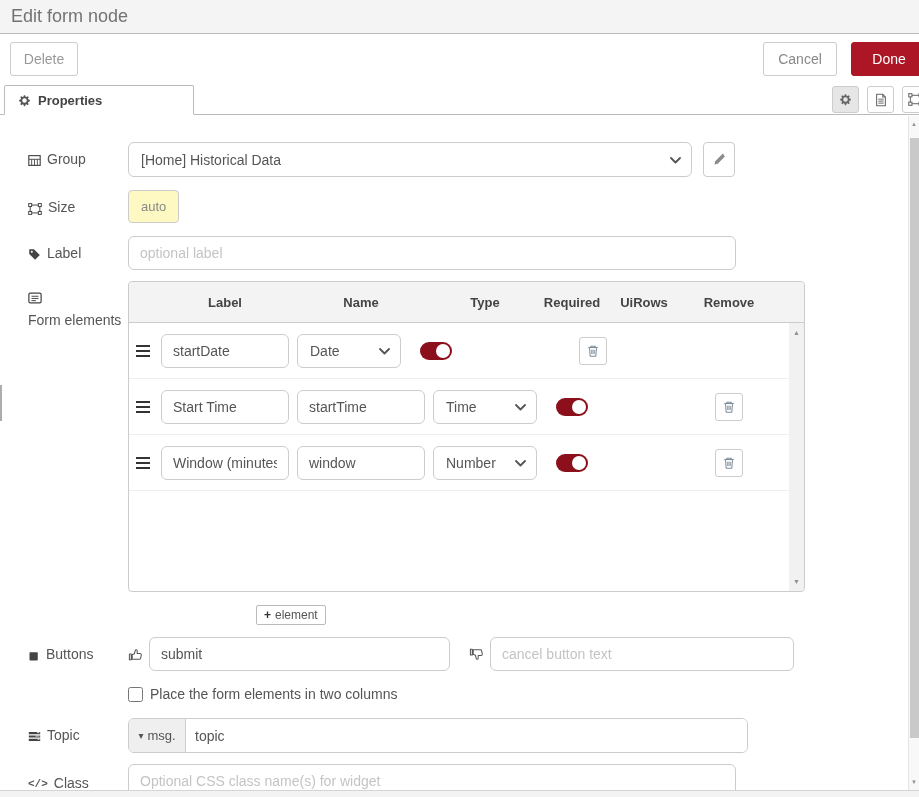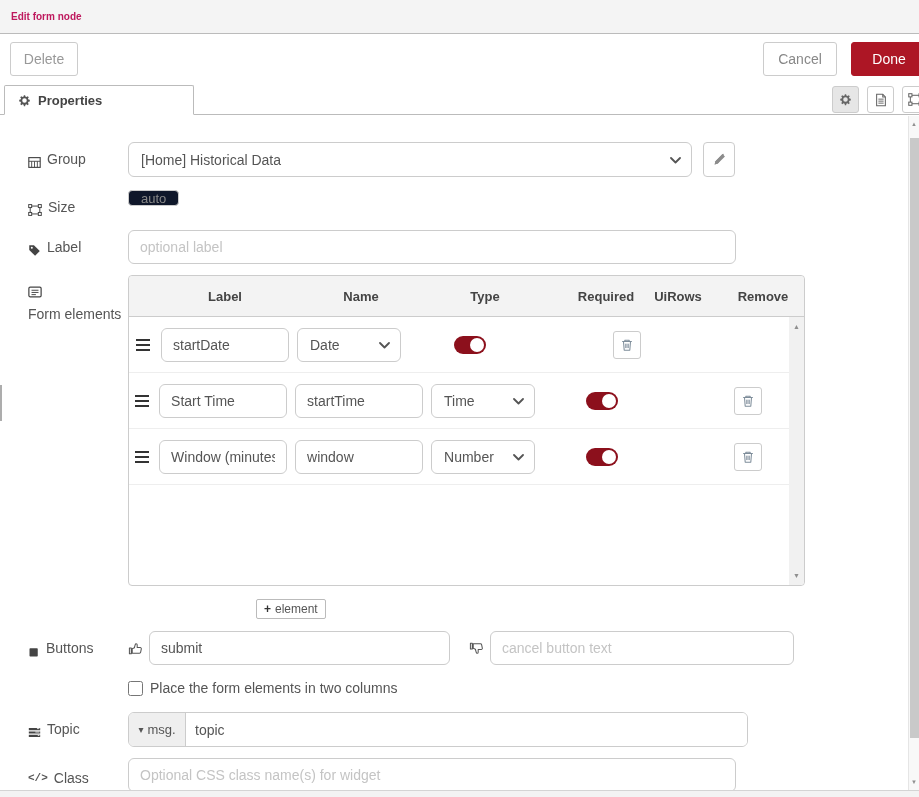--- a/index.html
+++ b/index.html
@@ -3,21 +3,21 @@
 <meta charset="utf-8">
 <style>
   * { margin:0; padding:0; box-sizing:border-box; }
   html,body { background:#fff; }
   body { font-family:"Liberation Sans", sans-serif; color:#555; font-size:14px; }
   .stage { position:relative; width:919px; height:797px; background:#fff; overflow:hidden; }
 
   
   .dlg-header { height:34px; background:#f4f4f4; border-bottom:1px solid #bbb;
     display:flex; align-items:center; padding:0 11px; }
-  .dlg-title { font-weight:bold; font-size:10px; color:#be185d; }
+  .dlg-title { font-weight:normal; font-size:18px; color:#737373; }
 
   
   .btn-bar { position:relative; height:51px; background:#fff; }
   .btn { display:inline-flex; align-items:center; justify-content:center;
     height:34px; padding:0 14px; border:1px solid #ccc; border-radius:3px;
     background:#fff; color:#999; font-size:14px; cursor:pointer; }
   .btn-delete { position:absolute; left:10px; top:8px; width:68px; }
   .btn-cancel { position:absolute; right:82px; top:8px; width:74px; color:#888; }
   .btn-done { position:absolute; right:-8px; top:8px; width:76px;
     background:var(--accent,#AD1625); border-color:var(--accent,#AD1625); color:#fff; }
@@ -32,51 +32,51 @@
   .icon-btn { width:27px; height:27px; border:1px solid #ccc; border-radius:3px; background:#fff;
     display:flex; align-items:center; justify-content:center; color:#666; cursor:pointer; }
   .icon-btn.active { background:#e6e6e6; }
 
   svg.ic { display:block; }
 
   
   .content { padding-top:27px; }
   .row { display:flex; align-items:flex-start; margin-left:28px; }
   .row-label { width:100px; flex:0 0 100px; padding-top:8px; color:#555; font-size:14px;
-    display:flex; align-items:flex-end; gap:6px; line-height:19px; flex-wrap:wrap; }
+    display:flex; align-items:center; gap:6px; line-height:19px; flex-wrap:wrap; }
   .row-label .lbl-icon { margin-top:2px; color:#444; }
 
   .fake-select { position:relative; height:35px; border:1px solid #ccc; border-radius:6px;
     background:#fff; display:flex; align-items:center; padding:0 28px 0 12px; color:#555;
     cursor:pointer; }
   .fake-select .chev { position:absolute; right:10px; top:50%; margin-top:-3px; }
 
   .group-select { width:564px; }
   .sq-btn { width:32px; height:35px; margin-left:11px; border:1px solid #ccc; border-radius:4px;
     background:#fff; display:flex; align-items:center; justify-content:center; color:#8c8c8c; cursor:pointer; }
 
-  .auto-btn { height:16px; padding:0 12px; border:1px solid #ccc; border-radius:4px;
-    background:#0f172a; color:#888; font-size:13px; cursor:pointer; }
+  .auto-btn { height:33px; padding:0 12px; border:1px solid #ccc; border-radius:4px;
+    background:#fef9c3; color:#888; font-size:13px; cursor:pointer; }
 
   input.txt { height:34px; border:1px solid #ccc; border-radius:6px; padding:12px 11px;
     font-family:"Liberation Sans", sans-serif; font-size:14px; color:#555; background:#fff; outline:none; }
   input.txt::placeholder { color:#c4c4c4; opacity:1; }
   .label-input { width:608px; }
 
   .mb13 { margin-bottom:13px; } .mb11 { margin-bottom:11px; }
   .mb14 { margin-bottom:16px; } .mb15 { margin-bottom:15px; }
 
   
   .fe-table { width:677px; border:1px solid #ccc; border-radius:4px; background:#fff; }
   .fe-head { height:41px; background:#f3f3f3; border-bottom:1px solid #ccc; border-radius:4px 4px 0 0;
     display:flex; align-items:center; font-weight:bold; font-size:13px; color:#444; }
   .fe-head span { text-align:center; }
   .col-h { flex:0 0 auto; }
   .c-drag{width:28px;} .c-label{width:136px;} .c-name{width:136px;} .c-type{width:112px;}
-  .c-req{width:62px;margin-left:34px;} .c-uirows{width:82px;} .c-remove{width:88px;}
+  .c-req{width:62px;} .c-uirows{width:82px;} .c-remove{width:88px;}
   .fe-body { position:relative; height:268px; border-radius:0 0 4px 4px; overflow:hidden; }
   .fe-rows { margin-right:15px; }
   .fe-row { display:flex; align-items:center; height:56px; border-bottom:1px solid #eee; }
   .cell { display:flex; align-items:center; justify-content:center; }
   .drag-handle { width:14px; height:12px; margin:0 auto; cursor:grab;
     background:repeating-linear-gradient(#333 0 2px, transparent 2px 5px); }
   .fe-row input.txt { width:128px; margin:0 4px; }
   .type-select { width:104px; height:34px; margin:0 4px; }
   .toggle { position:relative; width:32px; height:18px; border-radius:9px; background:#bbb; cursor:pointer; }
   .toggle.on { background:var(--toggle,#8C101C); }

